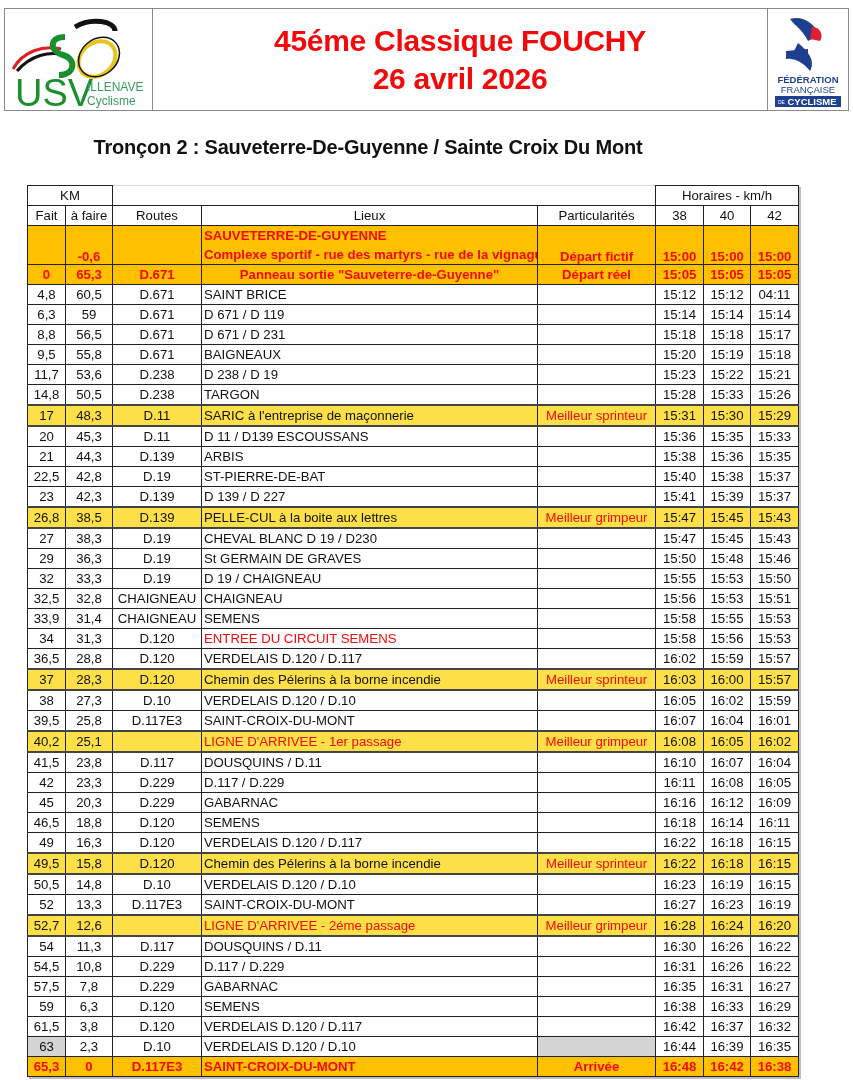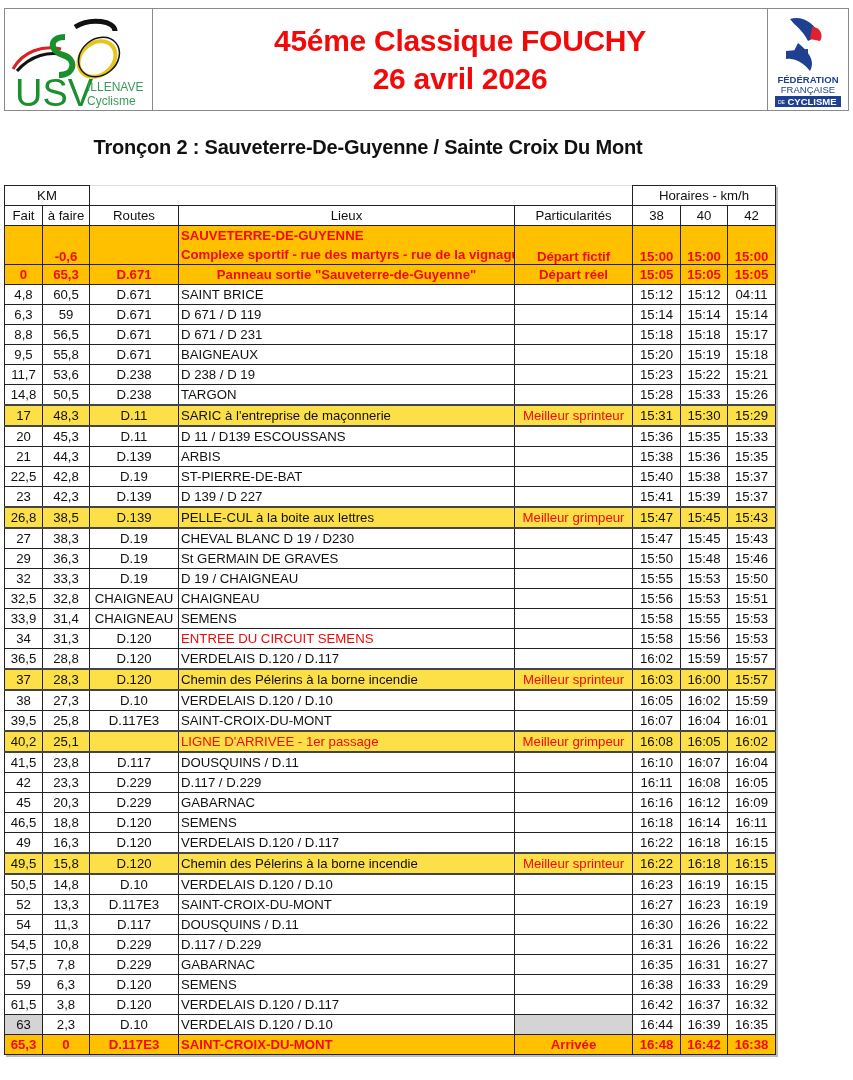--- a/index.html
+++ b/index.html
@@ -2,21 +2,21 @@
 <html><head>
   <meta charset="utf-8">
   <style>
     html, body { margin:0; padding:0; background:#ffffff; }
     body { width:853px; height:1080px; position:relative; overflow:hidden; font-family:"Liberation Sans Narrow","Liberation Sans", sans-serif; }
     .header-box { position:absolute; left:4px; top:8px; width:845px; height:103px; border:1.5px solid #8a8a8a; box-sizing:border-box; display:flex; }
     .logo-left { width:147px; border-right:1.5px solid #8a8a8a; position:relative; }
     .header-title { flex:1; display:flex; flex-direction:column; align-items:center; justify-content:center; color:#f20a0a; font-family:"Liberation Sans", sans-serif; font-weight:bold; font-size:30px; line-height:38px; letter-spacing:-0.3px; }
     .logo-right { width:80px; border-left:1.5px solid #8a8a8a; position:relative; }
     .subtitle { position:absolute; left:0; width:736px; top:136px; text-align:center; font-family:"Liberation Sans", sans-serif; font-weight:bold; font-size:20px; color:#111; letter-spacing:-0.2px; }
-    table.route { position:absolute; left:4px; top:185px; border-collapse:collapse; table-layout:fixed; width:771px; font-family:"Liberation Sans", sans-serif; font-size:13.2px; color:#111; box-shadow:2px 2px 0 #bdbdbd; }
+    table.route { position:absolute; left:27px; top:185px; border-collapse:collapse; table-layout:fixed; width:771px; font-family:"Liberation Sans", sans-serif; font-size:13.2px; color:#111; box-shadow:2px 2px 0 #bdbdbd; }
     table.route td, table.route th { border:1px solid #222; height:19px; padding:0 2px; white-space:nowrap; overflow:hidden; font-weight:normal; }
     table.route th { font-weight:normal; }
     .c { text-align:center; }
     .l { text-align:left; }
     tr.orange td { background:#ffc000; color:#f20a0a; font-weight:bold; }
     tr.gray td { background:#fde047; border-top:2px solid #444; border-bottom:2px solid #444; }
     .redb { color:#f20a0a; font-weight:bold; }
     td.gcell { background:#d4d4d4;margin-left:12px; }
     .two-line { height:38px !important; vertical-align:bottom;margin-left:28px; }
     .stack div { line-height:19px; }
@@ -414,20 +414,30 @@
       <tr>
         <td class="c">52</td>
         <td class="c">13,3</td>
         <td class="c">D.117E3</td>
         <td class="l">SAINT-CROIX-DU-MONT</td>
         <td class="c"></td>
         <td class="c">16:27</td>
         <td class="c">16:23</td>
         <td class="c">16:19</td>
       </tr>
+      <tr class="gray">
+        <td class="c">52,7</td>
+        <td class="c">12,6</td>
+        <td class="c"></td>
+        <td class="l redb">LIGNE D'ARRIVEE - 2éme passage</td>
+        <td class="c redb">Meilleur grimpeur</td>
+        <td class="c">16:28</td>
+        <td class="c">16:24</td>
+        <td class="c">16:20</td>
+      </tr>
       <tr>
         <td class="c">54</td>
         <td class="c">11,3</td>
         <td class="c">D.117</td>
         <td class="l">DOUSQUINS / D.11</td>
         <td class="c"></td>
         <td class="c">16:30</td>
         <td class="c">16:26</td>
         <td class="c">16:22</td>
       </tr>

